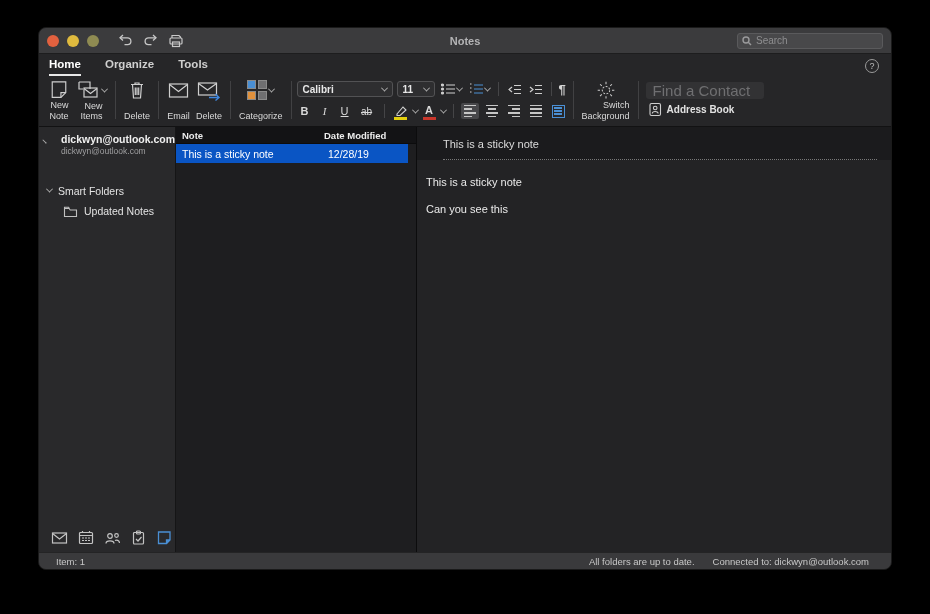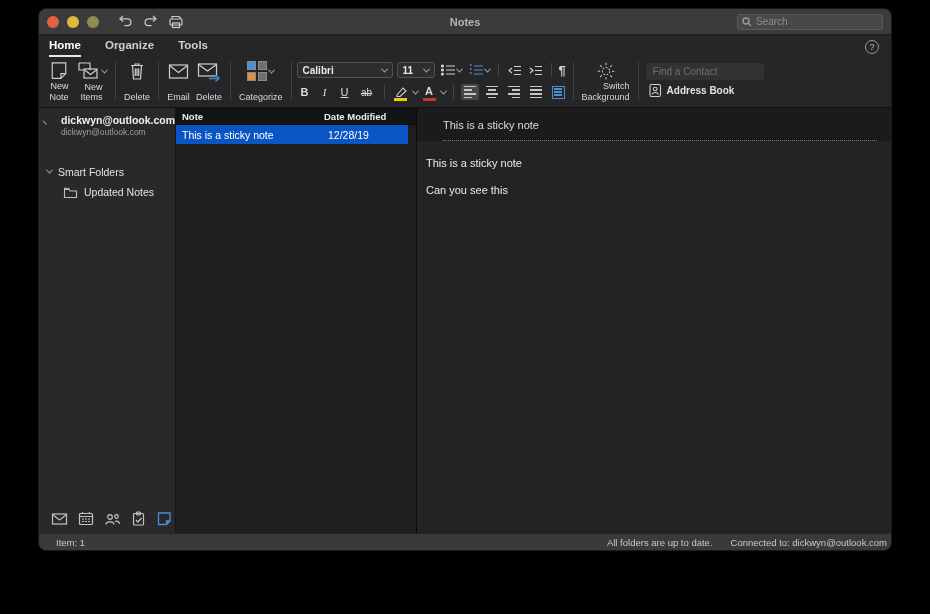--- a/index.html
+++ b/index.html
@@ -1,20 +1,20 @@
 <!DOCTYPE html>
 <html><head>
 <meta charset="utf-8">
 <style>
   * { margin:0; padding:0; box-sizing:border-box; }
   html,body { width:930px; height:614px; }
   body { background:#000; font-family:"Liberation Sans", sans-serif; position:relative; overflow:hidden; }
 
   .window {
-    position:absolute; left:38px; top:8px; width:854px; height:543px;
+    position:absolute; left:38px; top:27px; width:854px; height:543px;
     background:#262628; border-radius:8px; overflow:hidden;
     display:flex; flex-direction:column;
     box-shadow:0 12px 30px rgba(0,0,0,.8); border:1px solid #1a1a1a;
   }
 
   
   .titlebar { height:26px; background:#3b3b3d; display:flex; align-items:center; padding:0 8px; position:relative; border-bottom:1px solid #1d1d1e; flex:0 0 26px; }
   .lights { display:flex; gap:8px; margin-right:14px; }
   .light { width:12px; height:12px; border-radius:50%; display:inline-block; }
   .light.red { background:#e2613f; }
@@ -67,21 +67,21 @@
   .al { display:flex; flex-direction:column; gap:2px; width:12px; }
   .al i { height:1.6px; background:#c6c6c6; display:block; width:100%; }
   .al.left i:nth-child(2), .al.left i:nth-child(4) { width:8px; }
   .al.center i:nth-child(2), .al.center i:nth-child(4) { width:8px; margin:0 auto; }
   .al.right i:nth-child(2), .al.right i:nth-child(4) { width:8px; margin-left:auto; }
   .lsic { width:13px; height:13px; border:1px solid #4a8fd4; display:flex; flex-direction:column; justify-content:space-evenly; }
   .lsic i { height:1.3px; background:#4a8fd4; margin:0 1.5px; display:block; }
   .pilcrow { color:#d6d6d6; font-size:13px; font-weight:bold; background:none; border:none; }
 
   .findgroup { display:flex; flex-direction:column; justify-content:space-between; padding:4px 2px 5px; }
-  .findbox { width:118px; height:17px; background:#323234; border:none; border-radius:3px; color:#6f6f71; font-size:10px; text-align:left; padding:0 7px; display:flex; align-items:center; }
+  .findbox { width:118px; height:17px; background:#323234; border:none; border-radius:3px; color:#6f6f71; font-size:15px; text-align:left; padding:0 7px; display:flex; align-items:center; }
   .abook { display:flex; align-items:center; gap:5px; background:none; border:none; color:#e2e2e2; font-size:10px; font-weight:bold; padding-left:2px; }
 
   
   .content { flex:1; display:flex; min-height:0; border-top:1px solid #121213; }
   .sidebar { width:137px; flex:0 0 137px; background:#29292b; display:flex; flex-direction:column; border-right:1px solid #151516; }
   .acct { display:flex; align-items:flex-start; gap:8px; padding:6px 4px 4px 5px; }
   .acct-name { font-size:10.5px; font-weight:bold; color:#f0f0f0; line-height:1.2; }
   .acct-sub { font-size:8.5px; color:#9f9fa1; }
   .siderow { display:flex; align-items:center; gap:6px; padding:4px 4px 4px 8px; color:#e3e3e3; font-size:10.5px; }
   .siderow.indent { padding-left:24px; }
@@ -99,21 +99,21 @@
   .nl-row .c-date { width:80px; }
 
   .reading { flex:1; background:#232325; display:flex; flex-direction:column; min-width:0; }
   .rp-header { height:33px; flex:0 0 33px; background:#1b1b1d; display:flex; align-items:center; padding-left:26px; position:relative; }
   .rp-title { color:#dcdcdc; font-size:11px; }
   .rp-header::after { content:""; position:absolute; left:26px; right:14px; bottom:0; border-bottom:1.5px dotted #787878; }
   .rp-body { padding:16px 10px 0 9px; color:#eaeaea; font-size:11px; }
   .rp-body .line { margin-bottom:15px; }
 
   
-  .statusbar { height:17px; flex:0 0 17px; background:#3a3a3c; border-top:1px solid #242425; display:flex; align-items:center; font-size:9.5px; color:#c8c8c8; padding:0 4px 0 17px;gap:34px; }
+  .statusbar { height:17px; flex:0 0 17px; background:#3a3a3c; border-top:1px solid #242425; display:flex; align-items:center; font-size:9.5px; color:#c8c8c8; padding:0 22px 0 17px;gap:34px; }
   .sb-right { margin-left:auto; display:flex; gap:18px; }
 </style>
 </head>
 <body>
 
 <div class="window">
 
   <div class="titlebar">
     <div class="lights">
       <span class="light red"></span>

